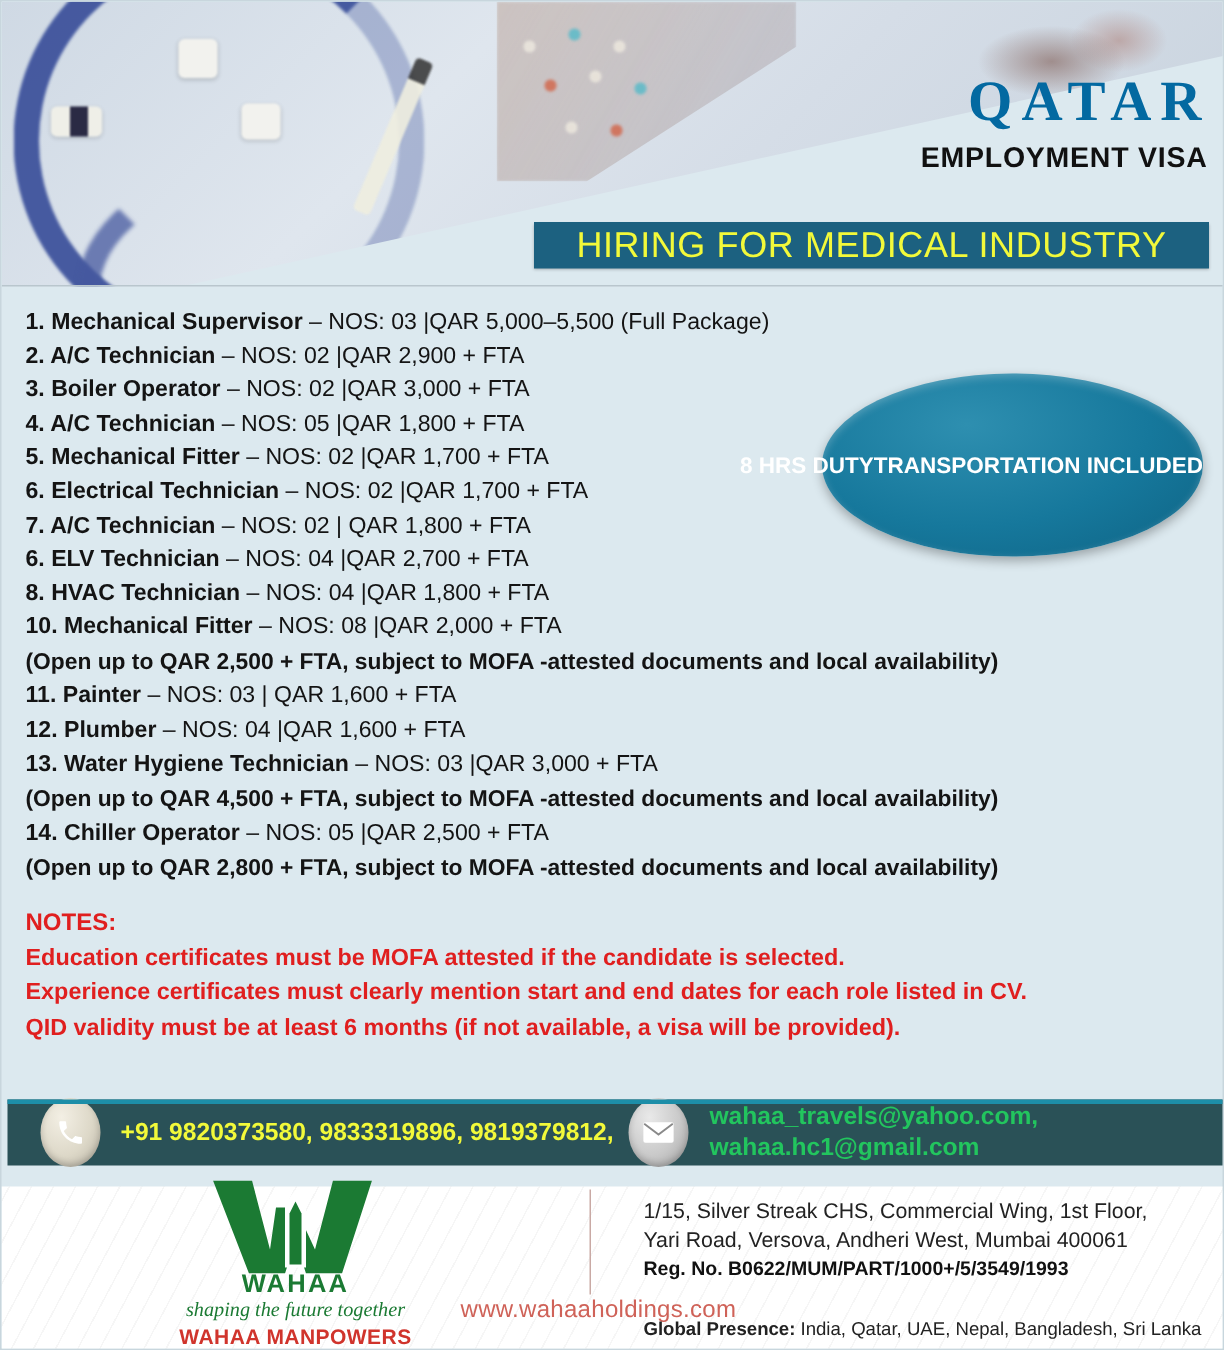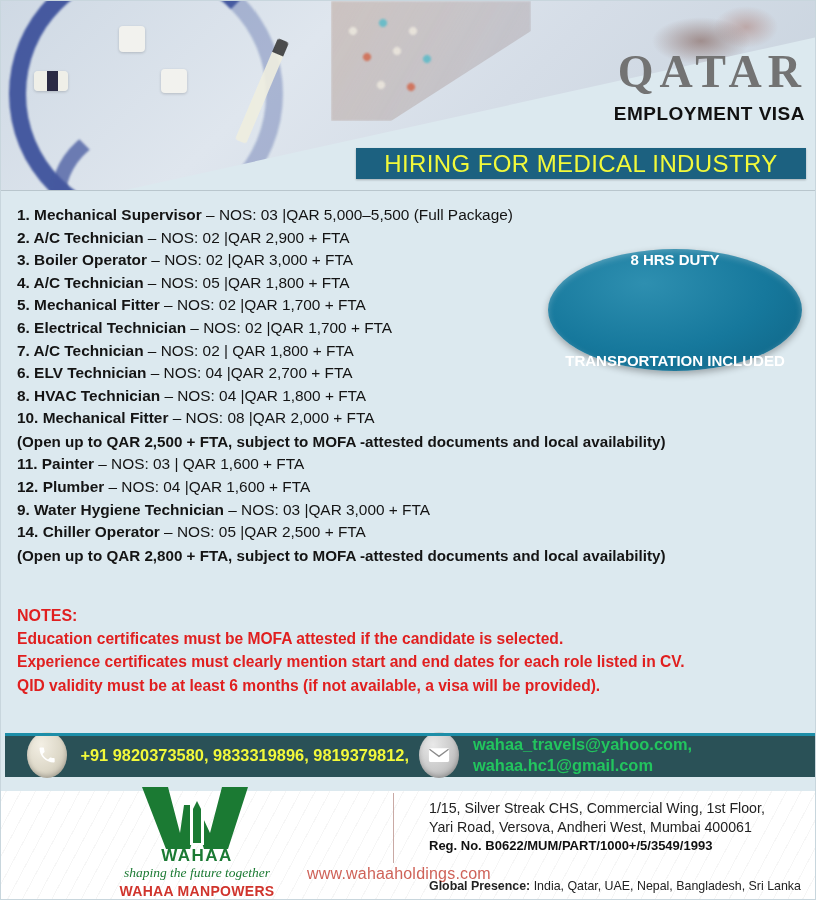--- a/index.html
+++ b/index.html
@@ -104,24 +104,24 @@
           background: linear-gradient(90deg,#efefe8 0 38%, #2a2a44 38% 72%, #efefe8 72% 100%); }
 
   .title-block {
     position: absolute;
     right: 10px; top: 48px;
     text-align: right;
     z-index: 4;
   }
   .title-qatar {
     font-family: "Liberation Serif", serif;
-    font-size: 46px;
+    font-size: 38px;
     font-weight: 700;
     letter-spacing: 6px;
-    color: #737373;
+    color: #0369a1;
     line-height: 1;
     margin: 0;
   }
   .title-sub {
     font-size: 19px;
     font-weight: 700;
     letter-spacing: .5px;
     color: #111111;
     margin: 8px 2px 0 0;
   }
@@ -177,23 +177,23 @@
   
   .badge {
     position: absolute;
     left: 547px; top: 248px;
     width: 254px;
     height: 122px;
     border-radius: 50%;
     background: radial-gradient(ellipse at 38% 28%, #2e8fb0 0%, #16789c 55%, #0e6384 100%);
     box-shadow: 0 3px 7px rgba(0,0,0,.3), inset 0 2px 6px rgba(255,255,255,.25);
     display: flex;
-    flex-direction: column;
+    flex-direction: row;
     align-items: center;
-    justify-content: space-between;
+    justify-content: flex-end;
     z-index: 6;
   }
   .badge div {
     color: #ffffff;
     font-size: 15px;
     font-weight: 700;
     line-height: 21px;
     text-align: center;
     white-space: nowrap;
   }
@@ -394,21 +394,22 @@
       <div class="job-line"><span class="jt">4. A/C Technician</span><span class="jd"> – NOS: 05 |QAR 1,800 + FTA</span></div>
       <div class="job-line"><span class="jt">5. Mechanical Fitter</span><span class="jd"> – NOS: 02 |QAR 1,700 + FTA</span></div>
       <div class="job-line"><span class="jt">6. Electrical Technician</span><span class="jd"> – NOS: 02 |QAR 1,700 + FTA</span></div>
       <div class="job-line"><span class="jt">7. A/C Technician</span><span class="jd"> – NOS: 02 | QAR 1,800 + FTA</span></div>
       <div class="job-line"><span class="jt">6. ELV Technician</span><span class="jd"> – NOS: 04 |QAR 2,700 + FTA</span></div>
       <div class="job-line"><span class="jt">8. HVAC Technician</span><span class="jd"> – NOS: 04 |QAR 1,800 + FTA</span></div>
       <div class="job-line"><span class="jt">10. Mechanical Fitter</span><span class="jd"> – NOS: 08 |QAR 2,000 + FTA</span></div>
       <div class="note-line">(Open up to QAR 2,500 + FTA, subject to MOFA -attested documents and local availability)</div>
       <div class="job-line"><span class="jt">11. Painter</span><span class="jd"> – NOS: 03 | QAR 1,600 + FTA</span></div>
       <div class="job-line"><span class="jt">12. Plumber</span><span class="jd"> – NOS: 04 |QAR 1,600 + FTA</span></div>
-      <div class="job-line"><span class="jt">9. Water Hygiene Technician</span><span class="jd"> – NOS: 03 |QAR 3,000 + FTA</span></div>
+      <div class="job-line"><span class="jt">13. Water Hygiene Technician</span><span class="jd"> – NOS: 03 |QAR 3,000 + FTA</span></div>
+      <div class="note-line">(Open up to QAR 4,500 + FTA, subject to MOFA -attested documents and local availability)</div>
       <div class="job-line"><span class="jt">14. Chiller Operator</span><span class="jd"> – NOS: 05 |QAR 2,500 + FTA</span></div>
       <div class="note-line">(Open up to QAR 2,800 + FTA, subject to MOFA -attested documents and local availability)</div>
     </div>
 
   <div class="badge">
     <div>8 HRS DUTY</div>
     <div>TRANSPORTATION INCLUDED</div>
   </div>
 
   <div class="notes">

